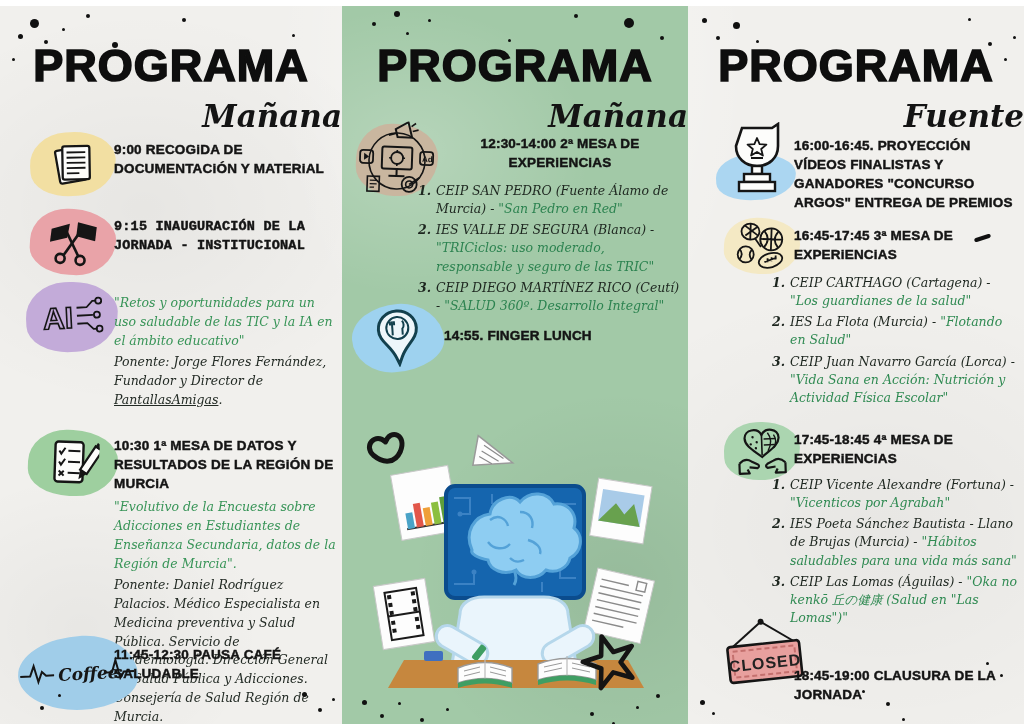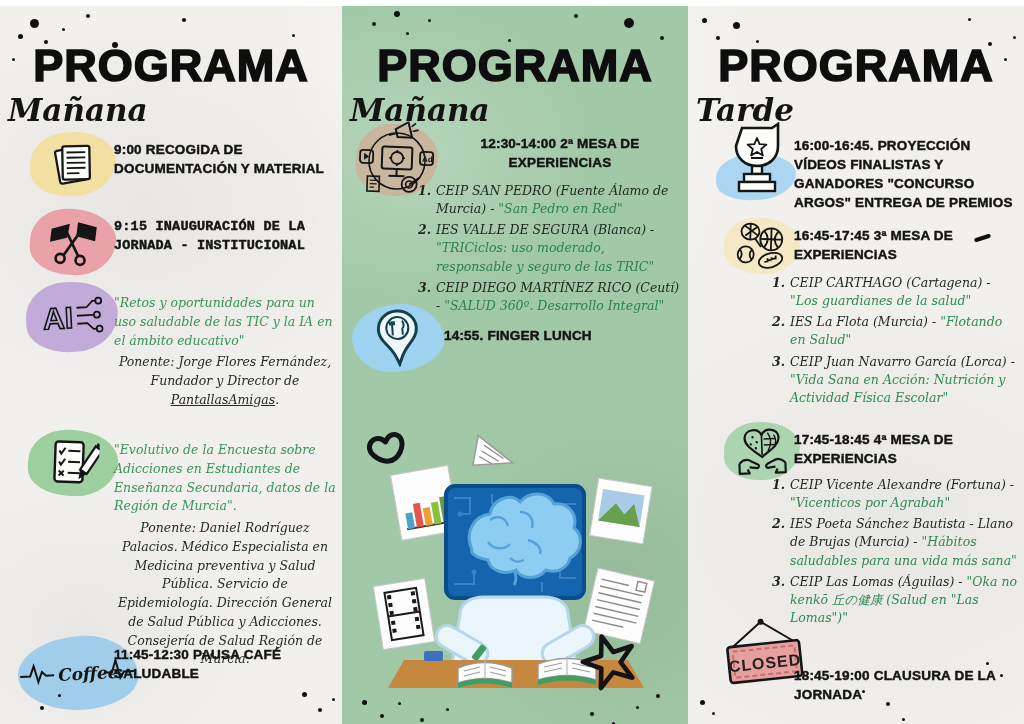--- a/index.html
+++ b/index.html
@@ -15,31 +15,31 @@
   .panel-left{left:0;width:342px;}
   .panel-mid{left:342px;width:346px;
     background:
       radial-gradient(ellipse 300px 240px at 20% 20%, rgba(255,255,255,.22), transparent 60%),
       radial-gradient(ellipse 320px 300px at 80% 80%, rgba(0,0,0,.07), transparent 65%),
       #a2c9a7;}
   .panel-right{left:688px;width:336px;}
   .hdr{margin:0;position:absolute;top:34px;left:0;right:0;text-align:center;
     font-weight:700;font-size:45px;letter-spacing:1px;color:#0e0e0e;
     -webkit-text-stroke:1.7px #0e0e0e;font-family:"Liberation Sans",sans-serif;}
-  .sub{position:absolute;top:86px;left:0;right:0;text-align:left;
+  .sub{position:absolute;top:92px;left:0;right:0;text-align:right;
     font:italic 600 31px "DejaVu Serif",serif;color:#141414;padding-left:8px;}
   .row{position:absolute;}
   .blob{position:absolute;display:flex;align-items:center;justify-content:center;
     border-radius:46% 54% 50% 50% / 52% 48% 58% 42%;}
   .itxt{position:absolute;}
   .t{font-weight:700;font-size:13.5px;line-height:1.42;letter-spacing:.2px;
      color:#141414;-webkit-text-stroke:.45px #141414;}
   .scr{font:italic 12.5px/1.5 "DejaVu Serif",serif;}
   .q{color:#379457;margin-top:5px;}
-  .p{color:#232b25;margin-top:3px;text-align:center;}
+  .p{color:#232b25;margin-top:3px;}
   .p a{color:#232b25;text-decoration:underline;}
   .lst{margin-top:6px;}
   .li{display:flex;margin-bottom:3px;}
   .num{font:italic 700 12.5px/1.45 "DejaVu Serif",serif;color:#1d261f;width:18px;flex:none;}
   .litxt{font:italic 12.5px/1.45 "DejaVu Serif",serif;}
   .school{color:#1d261f;}
   .proj{color:#2f8a52;}
   .panel-mid .proj{color:#2c8350;}
   .splat{position:absolute;background:#101010;border-radius:50%;}
   .dash{position:absolute;background:#101010;border-radius:2px;}
@@ -129,20 +129,21 @@
               <line x1="21" y1="36" x2="33" y2="36"></line>
           </g>
           <g transform="rotate(32 42 26)">
             <rect x="38" y="8" width="8" height="28" fill="#fdfdfb" stroke="#151515" stroke-width="2.2"></rect>
             <polygon points="38,36 46,36 42,45" fill="#151515"></polygon>
             <rect x="38" y="4" width="8" height="5" fill="#151515"></rect>
           </g>
         </svg>
       </div>
       <div class="itxt" style="left:114px;top:430px;width:222px;">
+        <div class="t">10:30 1ª MESA DE DATOS Y RESULTADOS DE LA REGiÓN DE MURCiA</div>
         <div class="scr q">"Evolutivo de la Encuesta sobre Adicciones en Estudiantes de Enseñanza Secundaria, datos de la Región de Murcia".</div>
         <div class="scr p">Ponente: Daniel Rodríguez Palacios. Médico Especialista en Medicina preventiva y Salud Pública. Servicio de Epidemiología. Dirección General de Salud Pública y Adicciones. Consejería de Salud Región de Murcia.</div>
       </div>
     </div>
 
     <div class="row">
       <div class="blob" style="left:18px;top:630px;width:120px;height:74px;background:#a0cde9;border-radius:55% 45% 48% 52%/50% 58% 42% 50%;transform:rotate(-3deg);">
         <svg width="116" height="46" viewBox="0 0 116 46">
           <polyline points="0,24 10,24 14,14 18,30 22,20 26,24 34,24" fill="none" stroke="#151515" stroke-width="2"></polyline>
           <text x="38" y="30" font-family="DejaVu Serif,serif" font-style="italic" font-weight="700" font-size="17" fill="#151515">Coffee</text>
@@ -334,21 +335,21 @@
           <line x1="202" y1="264" x2="220" y2="260"></line>
             <line x1="230" y1="260" x2="248" y2="264"></line>
         </g>
       </g>
       <path d="M296,238 l7,20 21,0 -17,13 7,20 -18,-12 -18,12 7,-20 -17,-13 21,0 z" fill="none" stroke="#141414" stroke-width="5" stroke-linejoin="round" transform="rotate(-18 296 264) scale(0.92)"></path>
     </svg>
   </div>
 
   <div class="panel panel-right">
     <h1 class="hdr">PROGRAMA</h1>
-    <div class="sub">Tarde</div>
+    <div class="sub">Fuente</div>
 
     <div class="row">
       <div class="blob" style="left:28px;top:148px;width:80px;height:46px;background:#abd6f1;transform:rotate(-3deg);"></div>
       <svg style="position:absolute;left:42px;top:116px;" width="56" height="76" viewBox="0 0 56 76">
         <path d="M12,6 h30 l6,-4 v22 c0,12 -9,20 -21,20 c-12,0 -21,-8 -21,-20 z" fill="#fdfdfb" stroke="#151515" stroke-width="2.6"></path>
         <path d="M27,16 l2.6,6.2 6.8,0.4 -5.2,4.4 1.7,6.6 -5.9,-3.7 -5.9,3.7 1.7,-6.6 -5.2,-4.4 6.8,-0.4 z" fill="none" stroke="#151515" stroke-width="1.8" stroke-linejoin="round"></path>
         <line x1="21" y1="36" x2="33" y2="36" stroke="#151515" stroke-width="2"></line>
         <rect x="22" y="44" width="10" height="8" fill="#fdfdfb" stroke="#151515" stroke-width="2.4"></rect>
         <rect x="14" y="52" width="26" height="8" fill="#fdfdfb" stroke="#151515" stroke-width="2.4"></rect>
         <rect x="9" y="60" width="36" height="9" fill="#fdfdfb" stroke="#151515" stroke-width="2.4"></rect>

